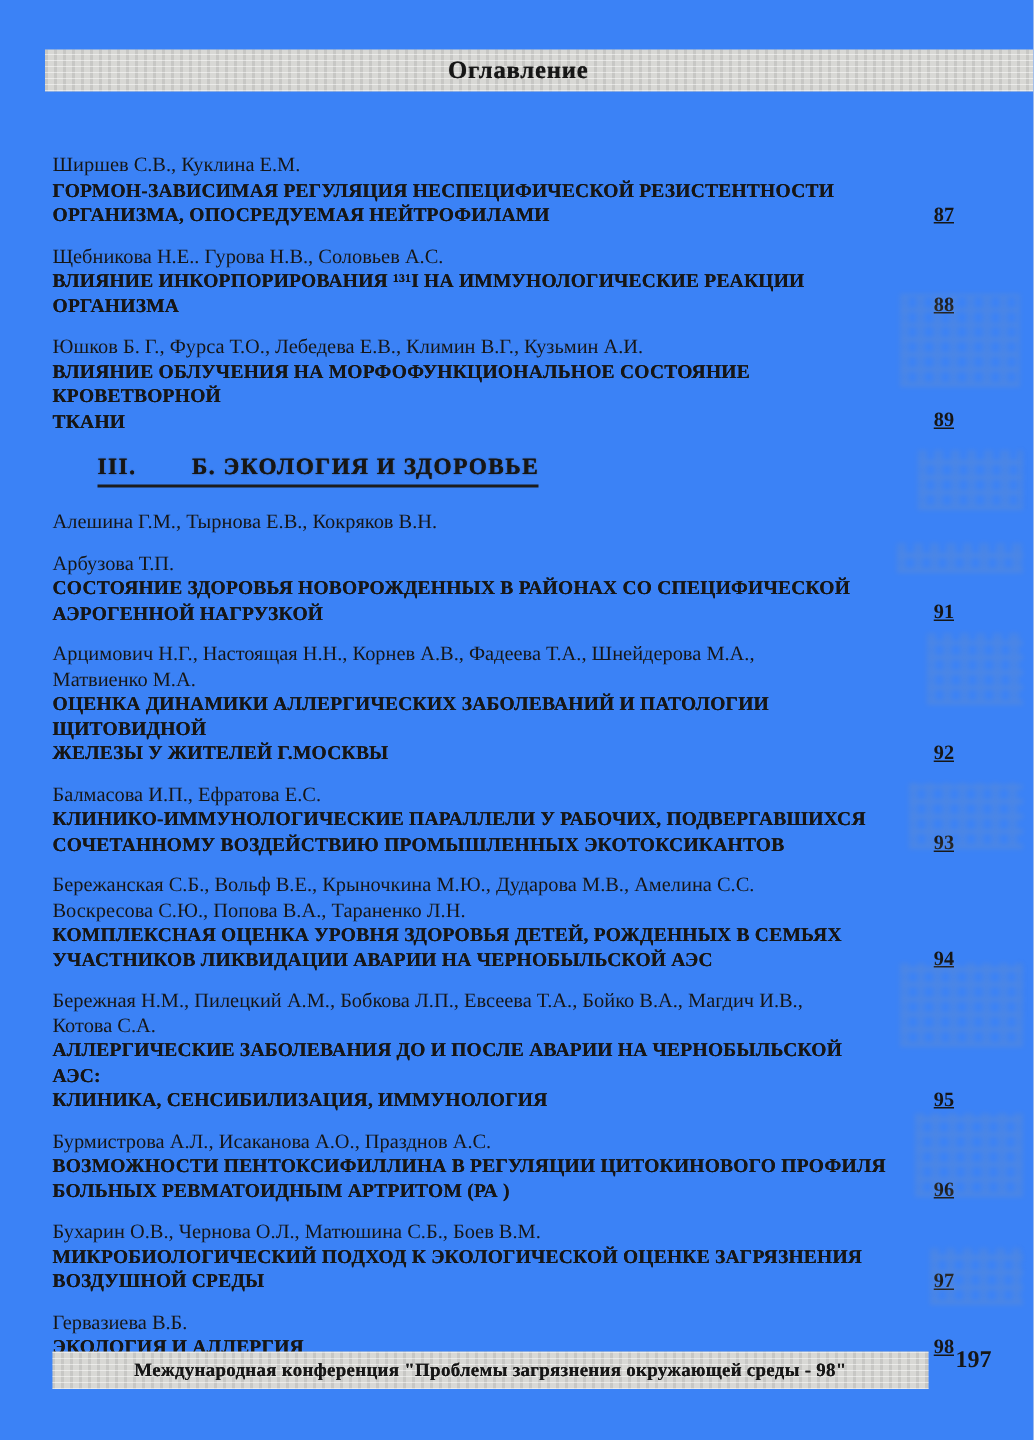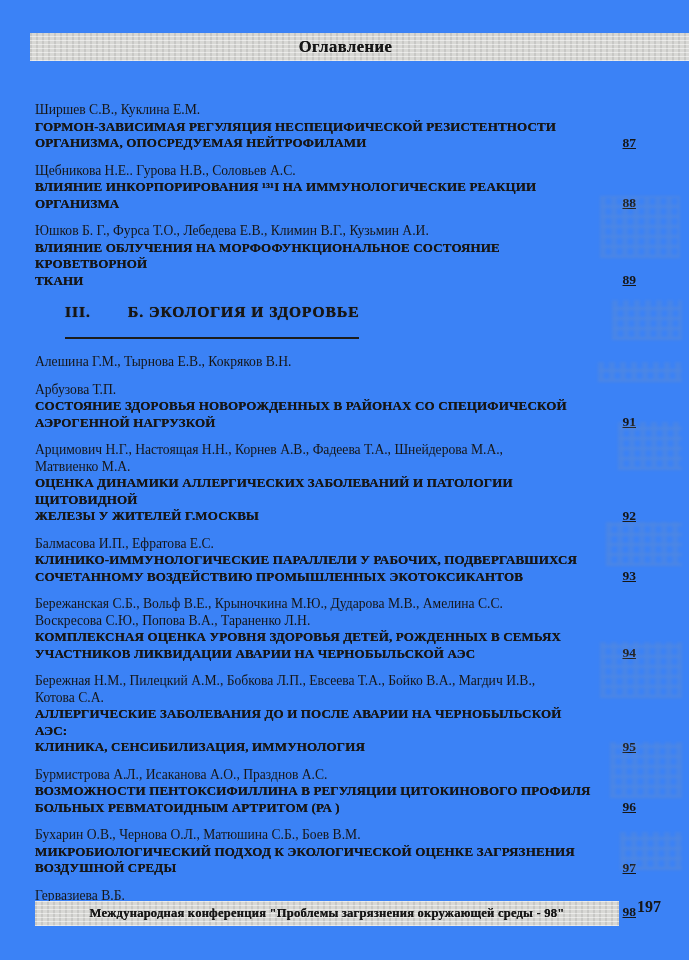--- a/index.html
+++ b/index.html
@@ -47,21 +47,21 @@
   }
   .pageno {
     position: absolute; right: 0; bottom: 1px;
     font-size: 13.5px; font-weight: bold; text-decoration: underline;
   }
   
   .section-heading-wrap { margin: 14px 0 15px 30px; }
   .section-heading {
     display: inline-block;
     border-bottom: 2.5px solid #1c1c1c;
-    padding-bottom: 16px;
+    padding-bottom: 2px;
     font-size: 15.5px; font-weight: bold; letter-spacing: 1px;
     text-shadow: 0 0 .9px #333, 0 0 .4px #111;
   }
   .sec-num { margin-right: 37px; }
   
   .footer-band {
     position: absolute; left: 35px; top: 901px;
     width: 584px; height: 25px;
     background-color: #d8d8d5;
     background-image:

